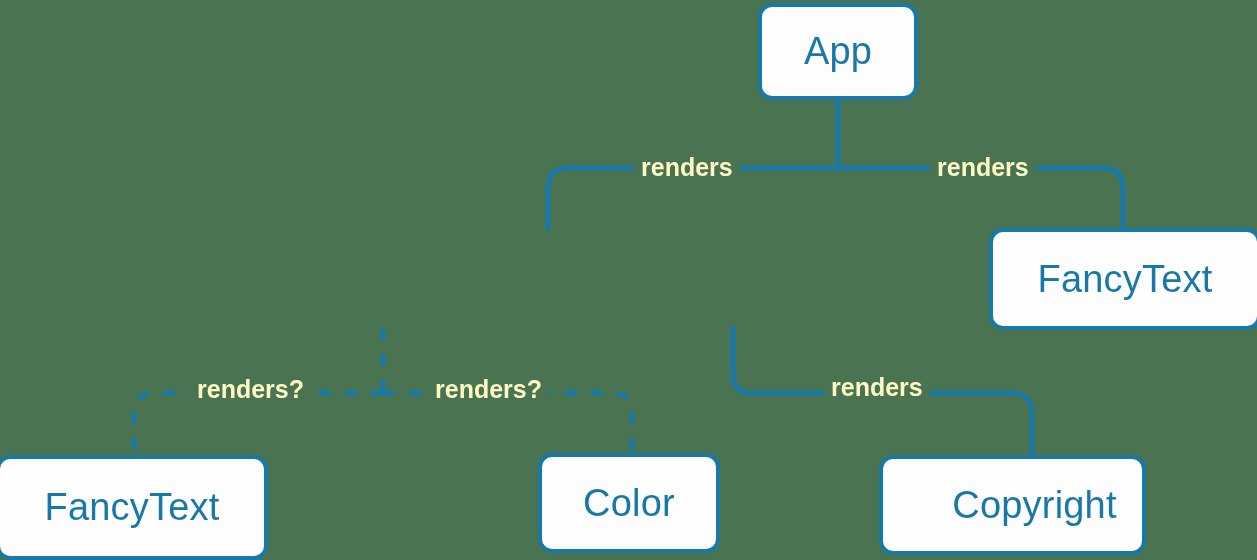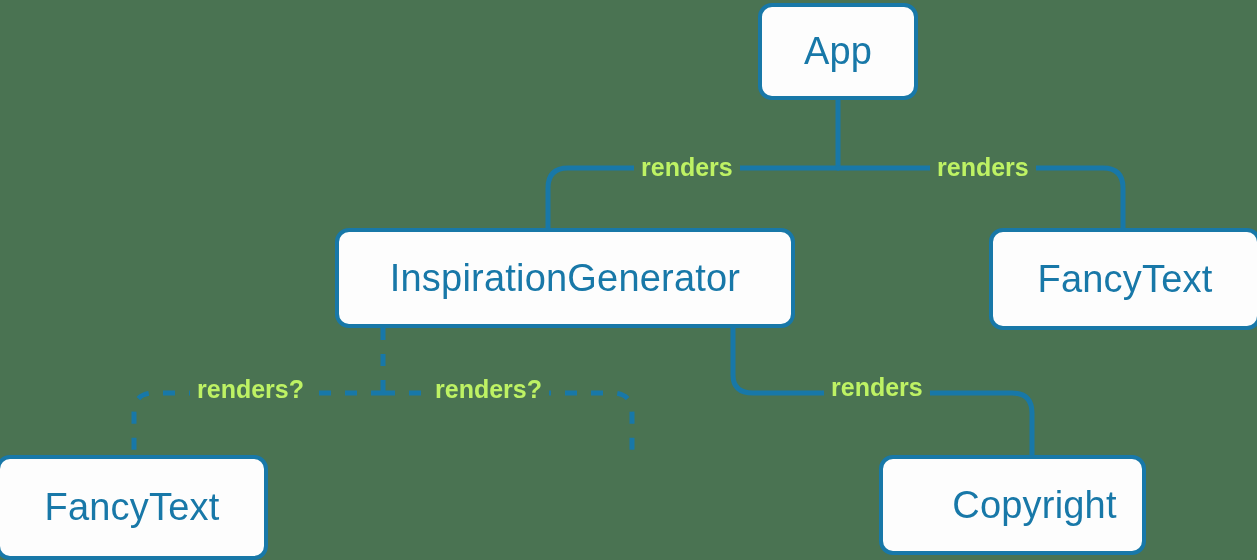--- a/index.html
+++ b/index.html
@@ -35,21 +35,21 @@
     align-items: center;
     justify-content: center;
     color: #1878a8;
     font-size: 38px;
     font-weight: 400;
     letter-spacing: 0.2px;
     z-index: 2;
   }
   .edge-label {
     position: absolute;
-    color: #bef264;
+    color: #fef9c3;
     font-size: 25px;
     font-weight: 600;
     white-space: nowrap;
     z-index: 3;
     background: #4a7352;
     padding: 0 7px;
     line-height: 1;
   }
   #node-app        { left: 758px;  top: 3px;   width: 160px; height: 97px; }
   #node-inspgen    { left: 335px;  top: 228px; width: 460px; height: 100px; }
@@ -80,32 +80,32 @@
       <path d="M 383 328 L 383 393"></path>
       <path d="M 383 393 L 154 393 Q 134 393 134 413 L 134 455"></path>
       <path d="M 383 393 L 612 393 Q 632 393 632 413 L 632 453"></path>
     </g>
   </svg>
 
   <div class="node" id="node-app">
     <span>App</span>
   </div>
 
-  <div class="node" id="node-inspgen">
-    <span>InspirationGenerator</span>
-  </div>
 
   <div class="node" id="node-fancytext-right">
     <span>FancyText</span>
   </div>
 
   <div class="node" id="node-fancytext-bottom">
     <span>FancyText</span>
   </div>
 
+  <div class="node" id="node-color">
+    <span>Color</span>
+  </div>
 
   <div class="node" id="node-copyright">
     <span>Copyright</span>
   </div>
 
   <div class="edge-label" id="label-app-inspgen">renders</div>
   <div class="edge-label" id="label-app-fancytext">renders</div>
   <div class="edge-label" id="label-ig-fancytext">renders?</div>
   <div class="edge-label" id="label-ig-color">renders?</div>
   <div class="edge-label" id="label-ig-copyright">renders</div>

